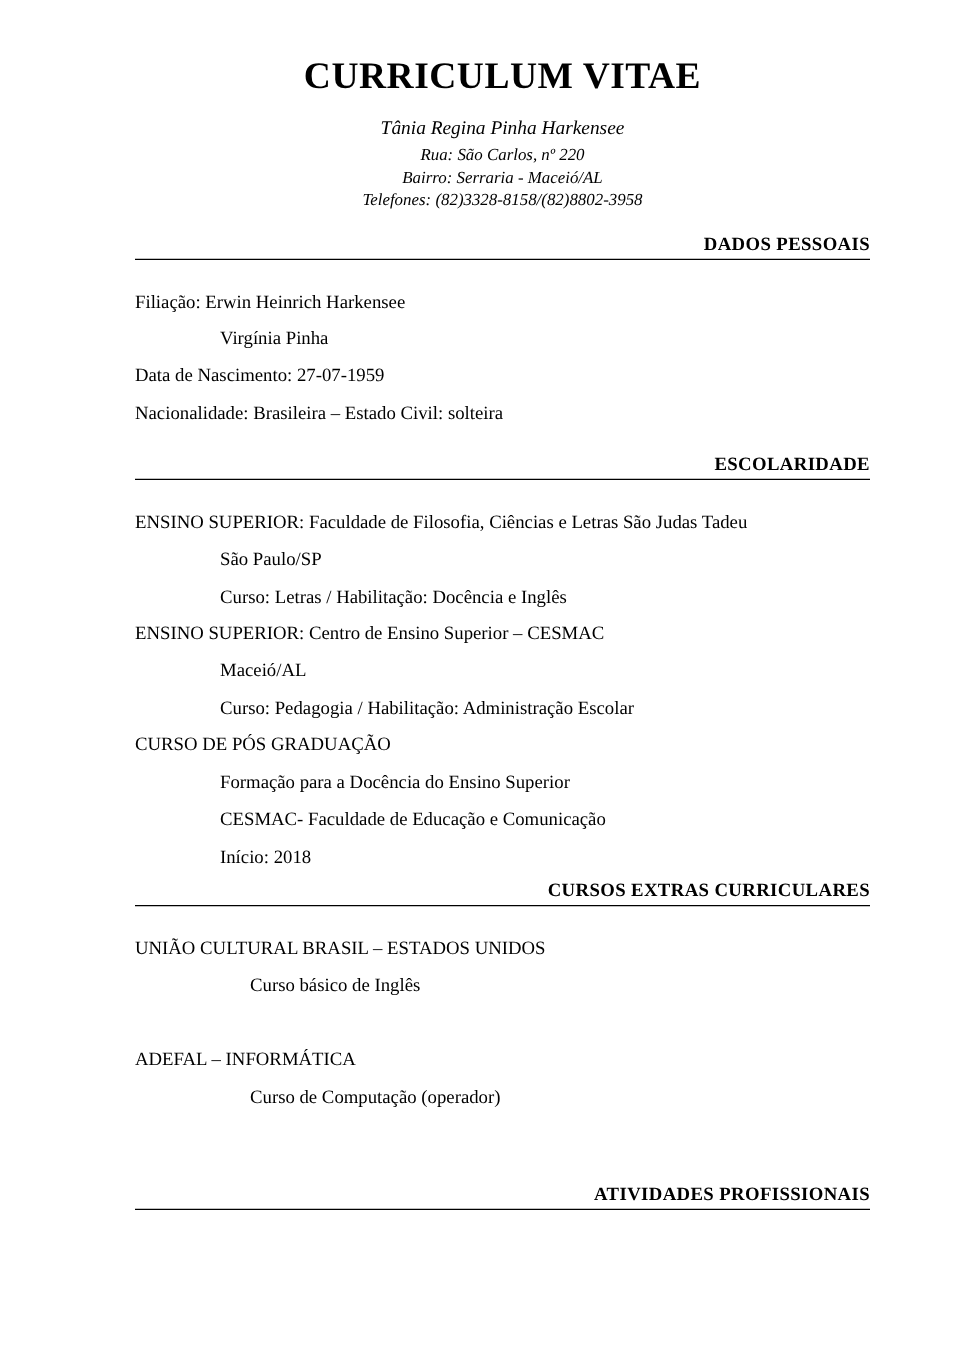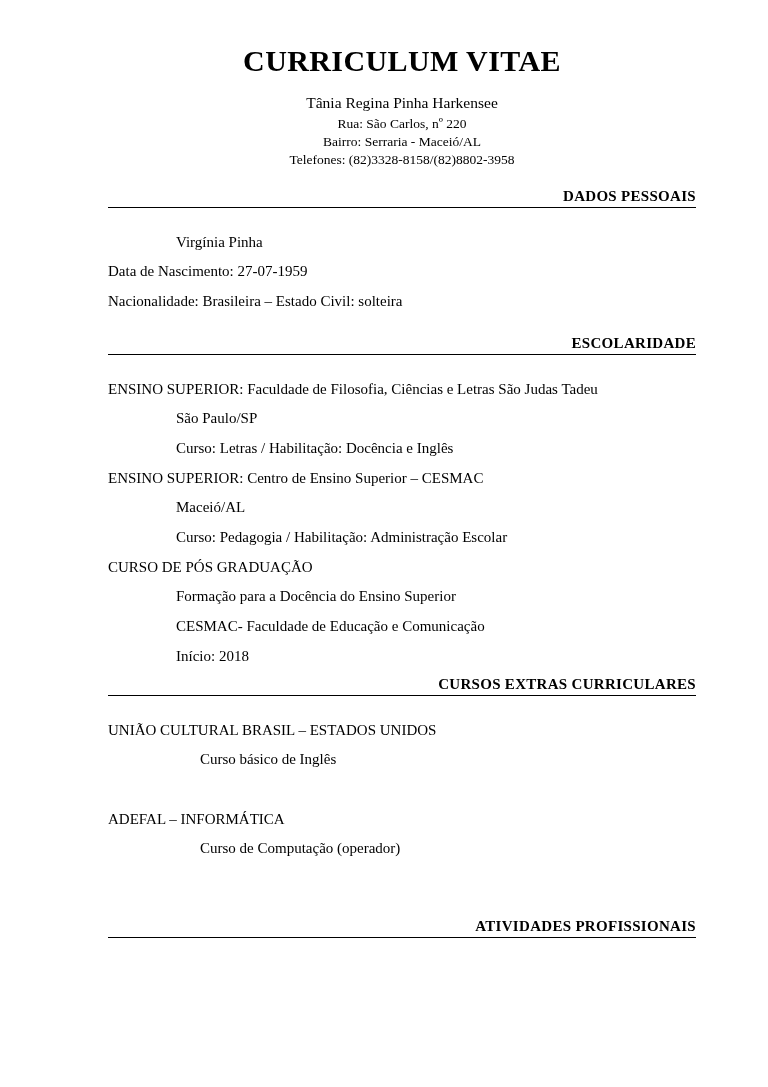--- a/index.html
+++ b/index.html
@@ -26,20 +26,21 @@
     text-align: center;
     font-size: 30px;
     font-weight: bold;
     letter-spacing: 0.4px;
     margin: 14px 0 16px 0;
     line-height: 1.1;
   }
   .center-block {
     text-align: center;
     line-height: 1.35;
+    font-style: italic;
   }
   .person-name {
     font-size: 15.5px;
     margin-bottom: 1px;
   }
   .contact-line {
     font-size: 13.5px;
   }
   .section-head {
     text-align: right;
@@ -79,20 +80,21 @@
     <div class="person-name">Tânia Regina Pinha Harkensee</div>
     <div class="contact-line">Rua: São Carlos, nº 220</div>
     <div class="contact-line">Bairro: Serraria - Maceió/AL</div>
     <div class="contact-line">Telefones: (82)3328-8158/(82)8802-3958</div>
   </div>
 
   <div class="section-head">DADOS PESSOAIS</div>
   <hr class="rule">
   <div class="spacer-md"></div>
   <div class="body-text">
+    <div>Filiação: Erwin Heinrich Harkensee</div>
     <div class="indent-1">Virgínia Pinha</div>
     <div>Data de Nascimento: 27-07-1959</div>
     <div>Nacionalidade: Brasileira – Estado Civil: solteira</div>
   </div>
 
   <div class="section-head">ESCOLARIDADE</div>
   <hr class="rule">
   <div class="spacer-md"></div>
   <div class="body-text">
     <div>ENSINO SUPERIOR: Faculdade de Filosofia, Ciências e Letras São Judas Tadeu</div>

